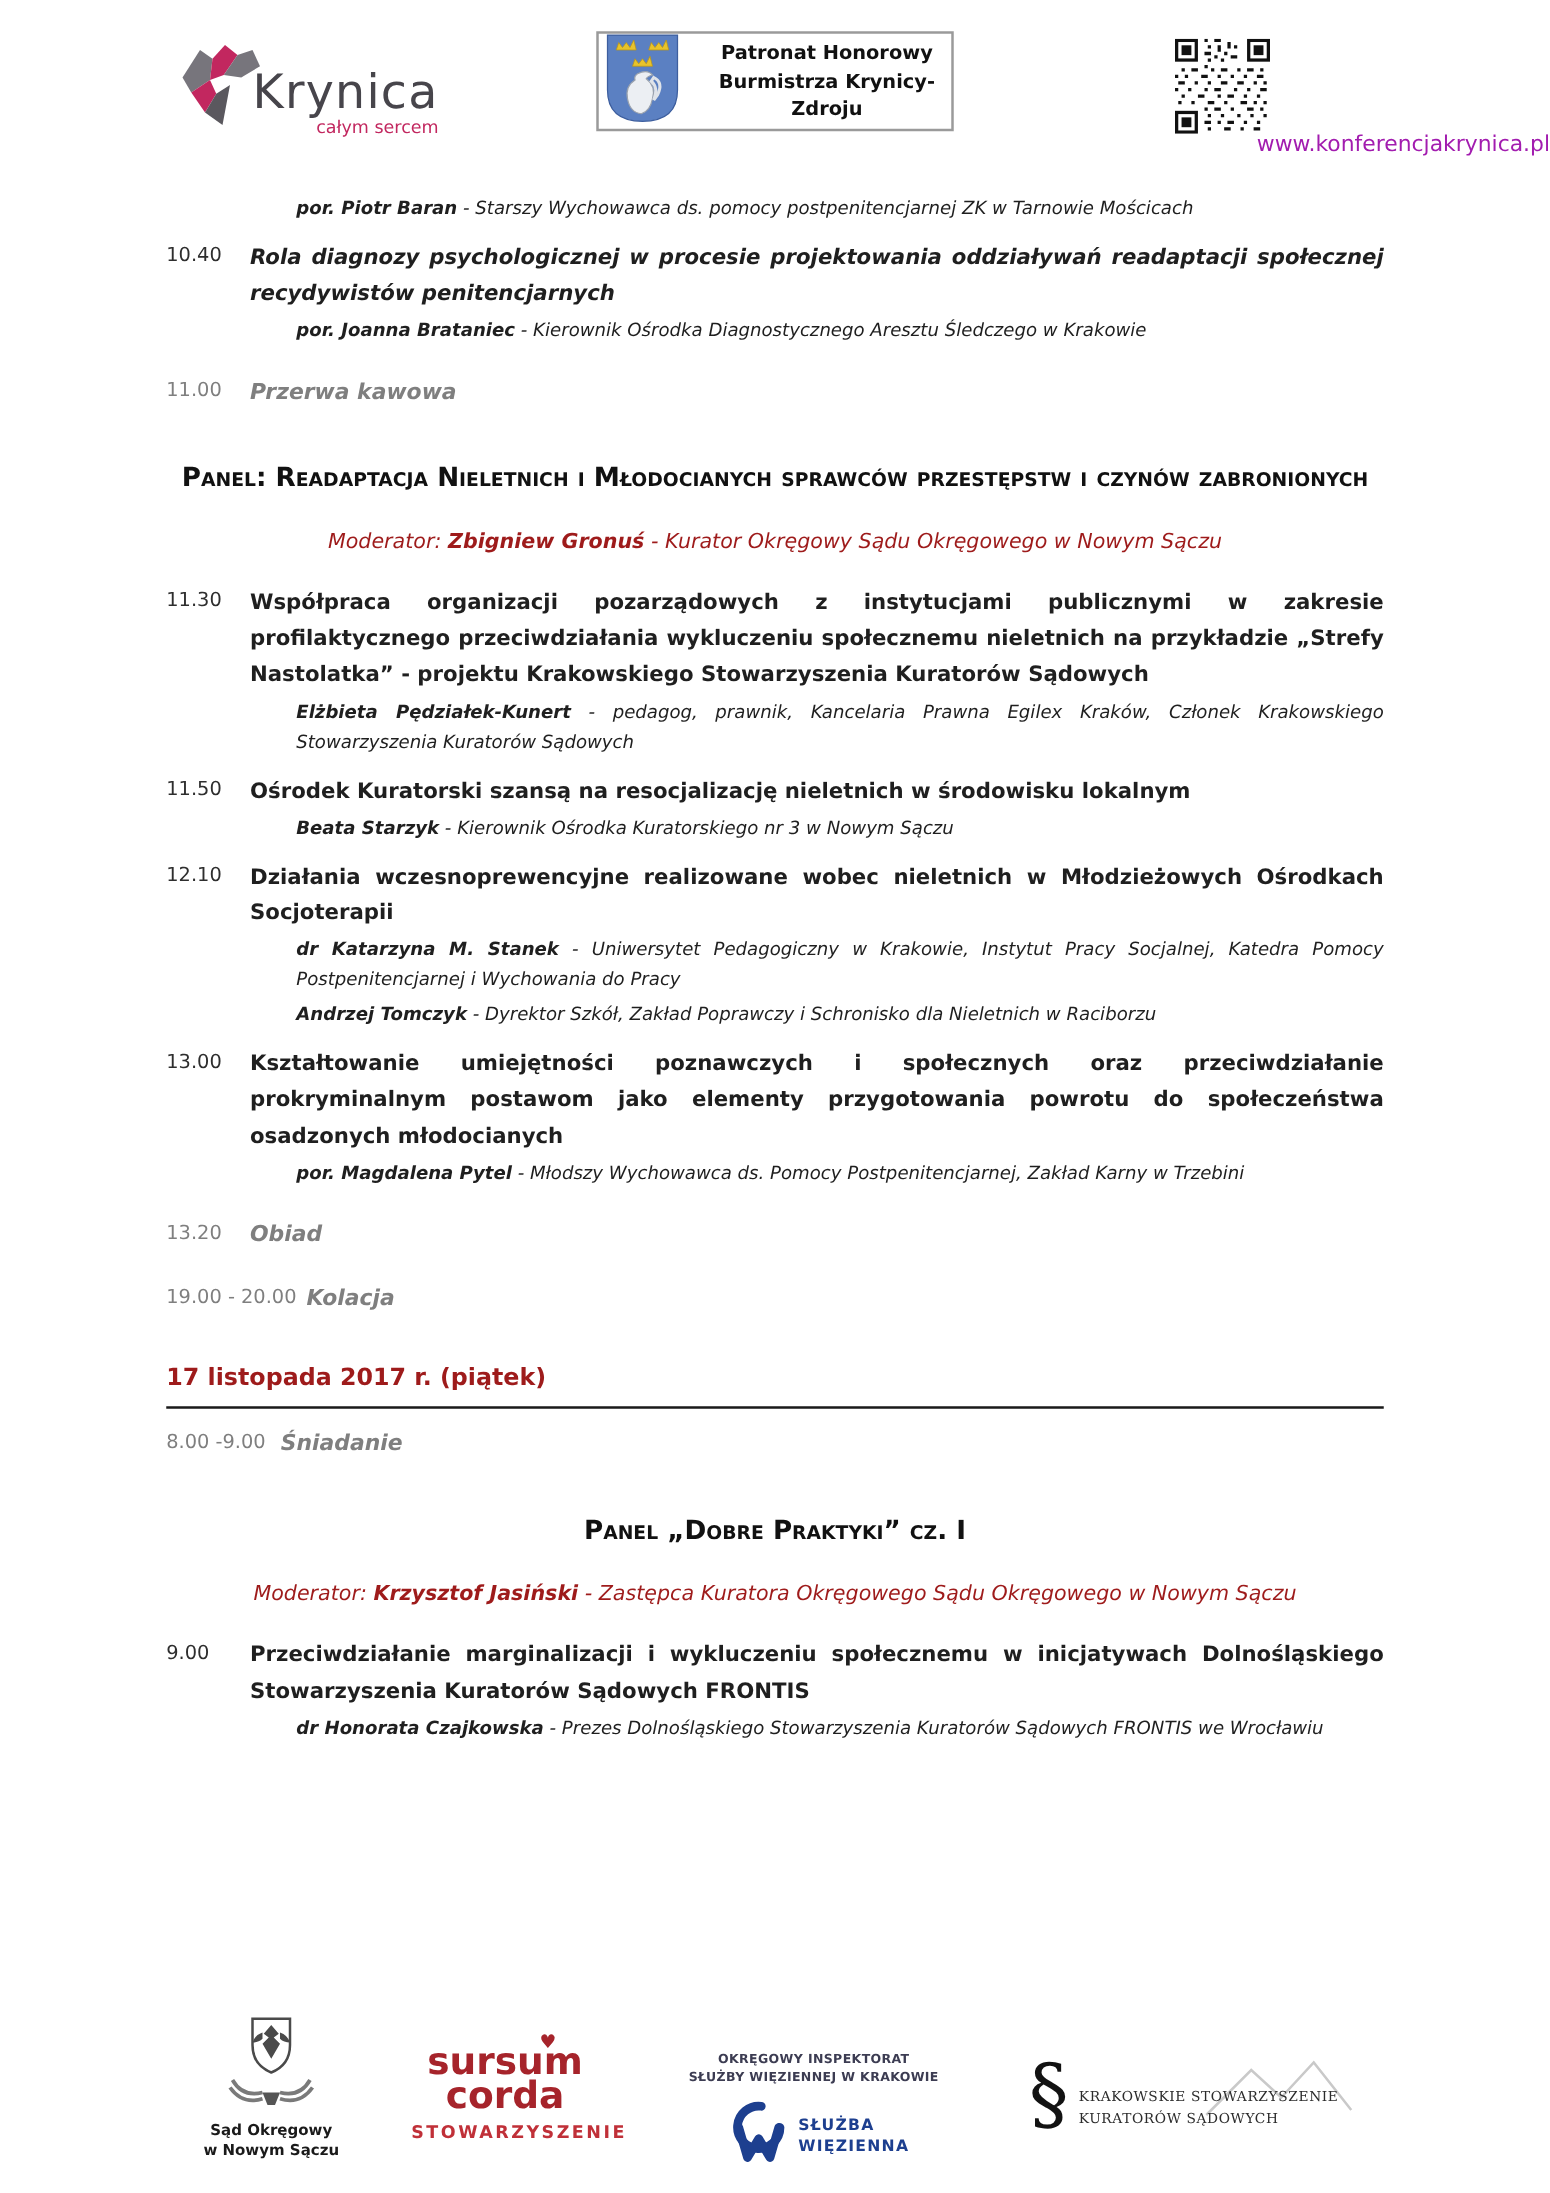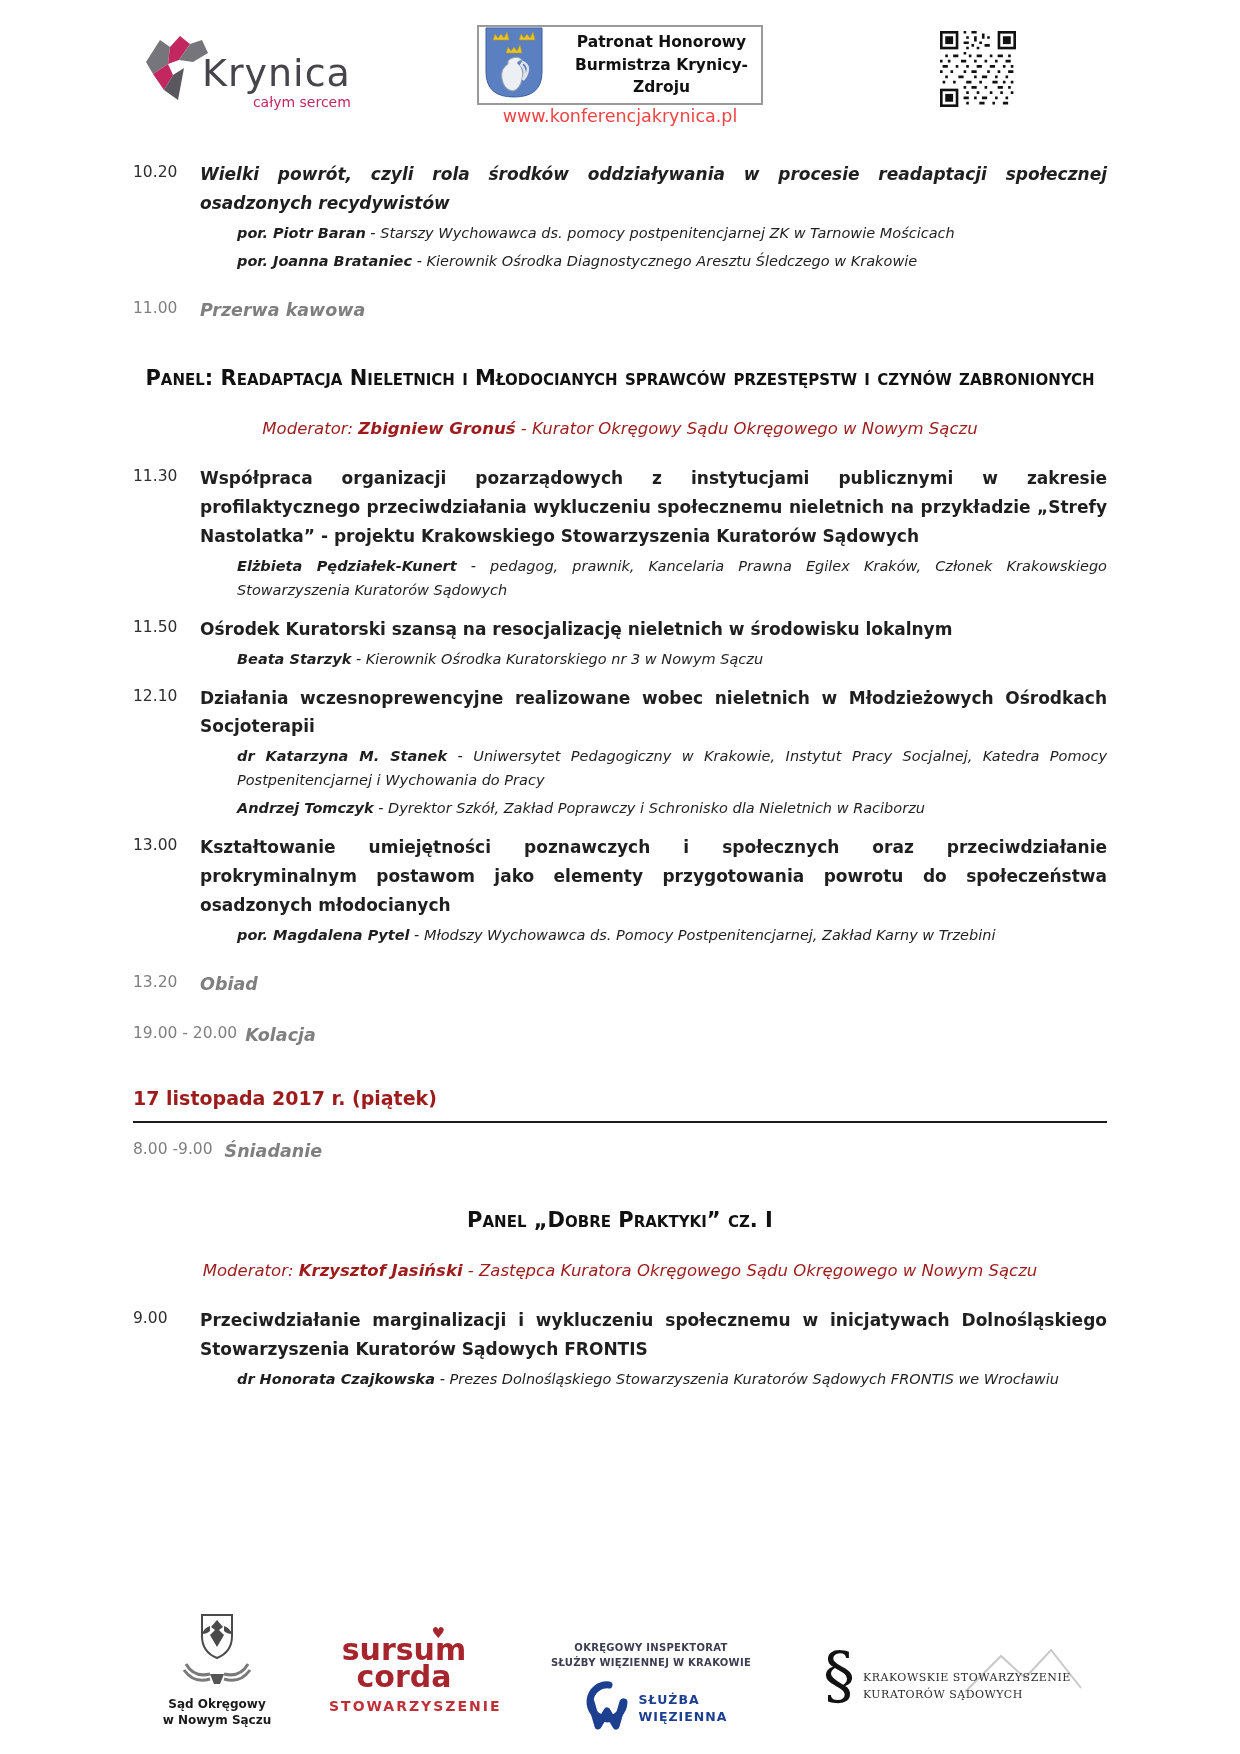--- a/index.html
+++ b/index.html
@@ -9,21 +9,21 @@
   .hdr{position:relative;height:152px;}
   .krynica{position:absolute;left:138px;top:32px;display:flex;align-items:flex-start;}
   .krynica-text{margin-left:-14px;margin-top:22px;}
   .krynica-name{font-size:38px;color:#47454b;letter-spacing:1px;line-height:1;}
   .krynica-tag{font-size:14px;color:#c2275f;text-align:right;margin-top:2px;}
   .patronat{position:absolute;left:477px;top:25px;width:286px;height:80px;border:2px solid #9a9a9a;
             background:#fff;display:flex;align-items:center;box-sizing:border-box;gap:17px;}
   .patronat svg{margin-left:4px;}
   .patronat-text{flex:1;text-align:center;font-weight:bold;font-size:15.5px;line-height:1.45;color:#111;}
   .qr{position:absolute;left:940px;top:31px;}
-  .site{position:absolute;left:0;right:0;top:106px;text-align:center;font-size:17.5px;color:#ef4444;}
+  .site{position:absolute;left:0;right:0;top:106px;text-align:right;font-size:17.5px;color:#a21caf;}
   
   .content{margin:0 133px;}
   .item{display:flex;margin-top:12px;}
   .item.first{margin-top:8px;}
   .time{flex:none;width:67px;font-size:15.5px;color:#2e2e2e;padding-top:3px;}
   .time.wide{width:auto;margin-right:8px;}
   .time.wide2{width:auto;margin-right:12px;}
   .title{flex:1;font-size:17px;font-weight:bold;line-height:1.7;text-align:justify;color:#1f1f1f;}
   .t-ital{font-style:italic;}
   .speaker{margin-left:104px;margin-top:4px;font-size:14.5px;font-style:italic;line-height:1.65;
@@ -123,26 +123,26 @@
             <rect x="2" y="24" width="3" height="3"></rect>
           </g>
       </svg>
     </div>
 
     <div class="site">www.konferencjakrynica.pl</div>
   </div>
 
   <div class="content">
 
-    <div class="item first">
-      <div class="time">10.20</div>
-      <div class="title t-ital">Wielki powrót, czyli rola środków oddziaływania w procesie readaptacji społecznej osadzonych recydywistów</div>
-    </div>
     <div class="speaker"><span class="sp-name">por. Piotr Baran</span><span> - Starszy Wychowawca ds. pomocy postpenitencjarnej ZK w Tarnowie Mościcach</span></div>
 
+    <div class="item">
+      <div class="time">10.40</div>
+      <div class="title t-ital">Rola diagnozy psychologicznej w procesie projektowania oddziaływań readaptacji społecznej recydywistów penitencjarnych</div>
+    </div>
     <div class="speaker"><span class="sp-name">por. Joanna Brataniec</span><span> - Kierownik Ośrodka Diagnostycznego Aresztu Śledczego w Krakowie</span></div>
 
     <div class="item break-row">
       <div class="time">11.00</div>
       <div class="title">Przerwa kawowa</div>
     </div>
 
     <div class="panel-title">Panel: Readaptacja Nieletnich i Młodocianych sprawców przestępstw i czynów zabronionych</div>
     <div class="moderator"><span>Moderator: </span><span class="mod-name">Zbigniew Gronuś</span><span> - Kurator Okręgowy Sądu Okręgowego w Nowym Sączu</span></div>
 

